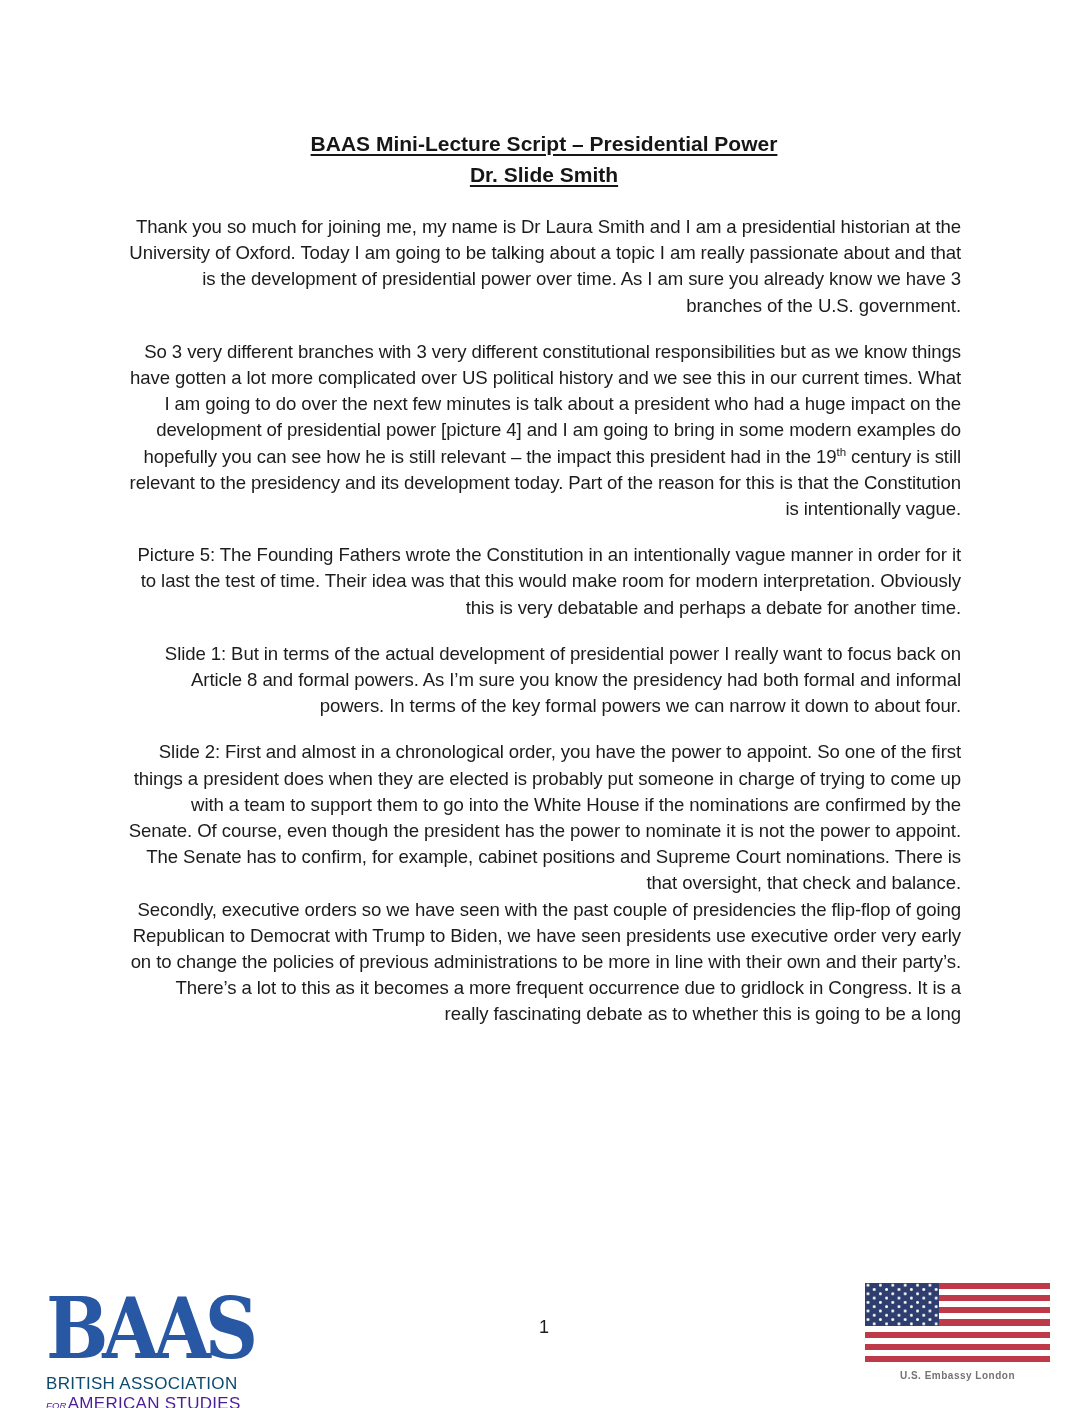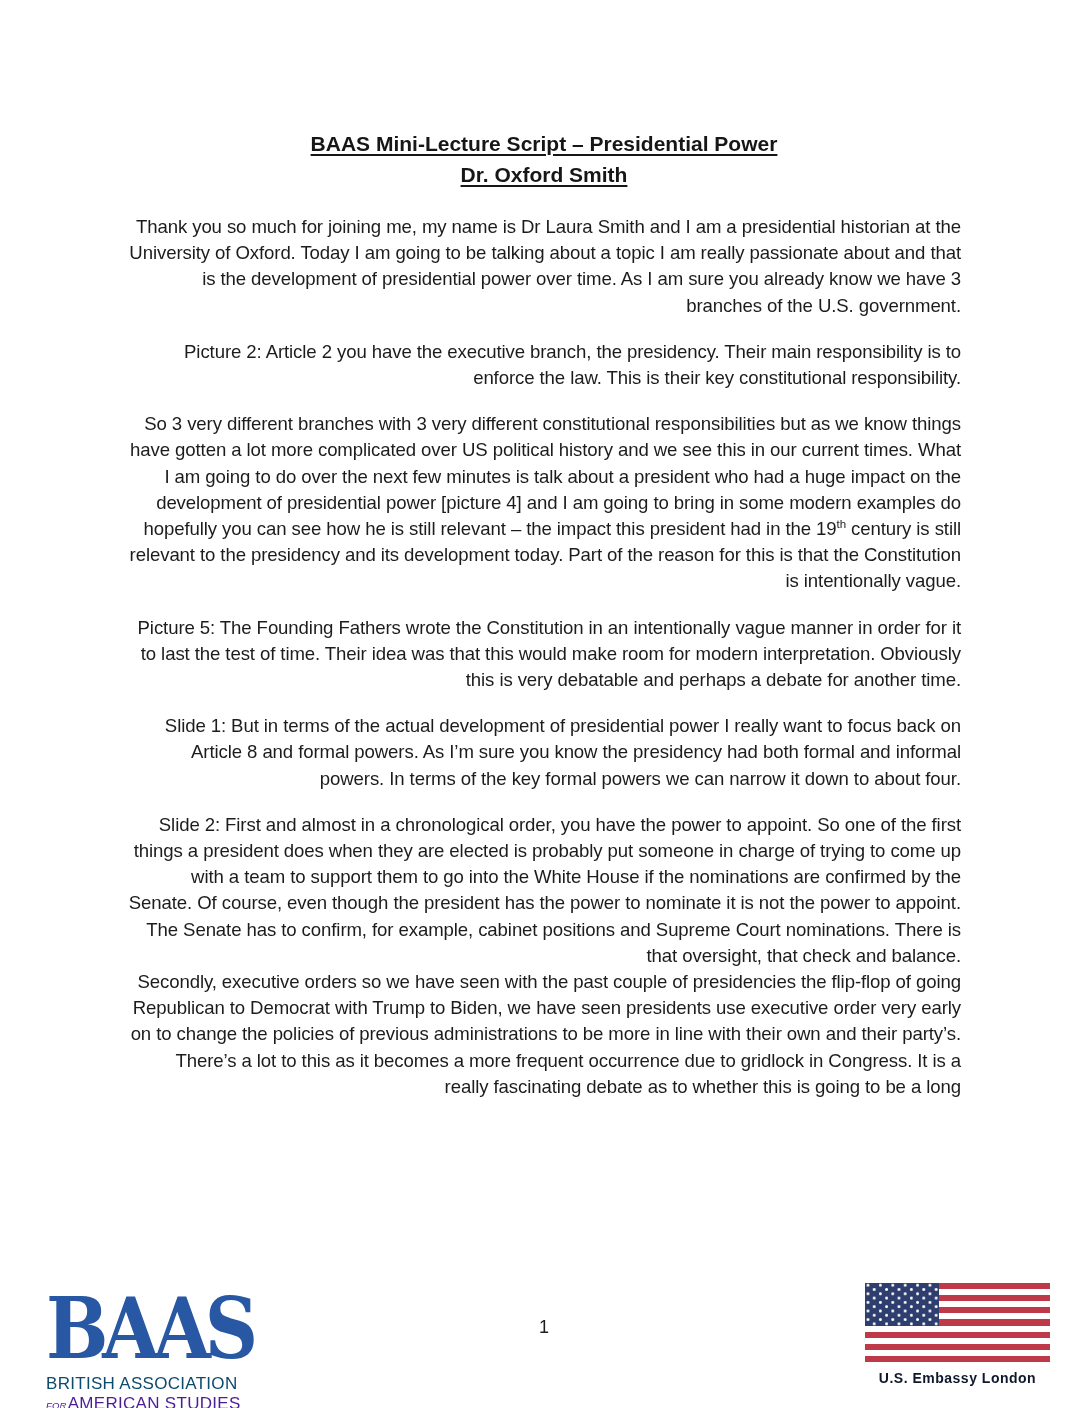--- a/index.html
+++ b/index.html
@@ -131,39 +131,38 @@
     background-color: var(--flag-blue, #2e3e6e);
     background-image:
       radial-gradient(circle, #ffffff 1.1px, rgba(255,255,255,0) 1.7px),
       radial-gradient(circle, #ffffff 1.1px, rgba(255,255,255,0) 1.7px);
     background-size: 12.4px 8.6px, 12.4px 8.6px;
     background-position: 3px 2.2px, 9.2px 6.5px;
   }
   .flag-caption {
     margin-top: 8px;
     font-weight: bold;
-    font-size: 14px;
+    font-size: 10px;
     letter-spacing: 0.5px;
-    color: #0f172a;
+    color: #737373;
     white-space: nowrap;
   }
 </style>
 </head>
 <body>
 
 <div class="page">
 
   <header class="title-block">
     <div class="title-line">BAAS Mini-Lecture Script – Presidential Power</div>
-    <div class="title-line">Dr. Oxford Smith</div>
+    <div class="title-line">Dr. Slide Smith</div>
   </header>
 
   <main class="body-text">
     <p>Thank you so much for joining me, my name is Dr Laura Smith and I am a presidential historian at the University of Oxford. Today I am going to be talking about a topic I am really passionate about and that is the development of presidential power over time. As I am sure you already know we have 3 branches of the U.S. government.</p>
-    <p>Picture 2: Article 2 you have the executive branch, the presidency. Their main responsibility is to enforce the law. This is their key constitutional responsibility.</p>
     <p><span>So 3 very different branches with 3 very different constitutional responsibilities but as we know things have gotten a lot more complicated over US political history and we see this in our current times. What I am going to do over the next few minutes is talk about a president who had a huge impact on the development of presidential power [picture 4] and I am going to bring in some modern examples do hopefully you can see how he is still relevant – the impact this president had in the 19</span><sup>th</sup><span> century is still relevant to the presidency and its development today. Part of the reason for this is that the Constitution is intentionally vague.</span></p>
     <p>Picture 5: The Founding Fathers wrote the Constitution in an intentionally vague manner in order for it to last the test of time. Their idea was that this would make room for modern interpretation. Obviously this is very debatable and perhaps a debate for another time.</p>
     <p>Slide 1: But in terms of the actual development of presidential power I really want to focus back on Article 8 and formal powers. As I’m sure you know the presidency had both formal and informal powers. In terms of the key formal powers we can narrow it down to about four.</p>
     <p>
       <span class="blk">Slide 2: First and almost in a chronological order, you have the power to appoint. So one of the first things a president does when they are elected is probably put someone in charge of trying to come up with a team to support them to go into the White House if the nominations are confirmed by the Senate. Of course, even though the president has the power to nominate it is not the power to appoint. The Senate has to confirm, for example, cabinet positions and Supreme Court nominations. There is that oversight, that check and balance.</span>
       <span class="blk">Secondly, executive orders so we have seen with the past couple of presidencies the flip-flop of going Republican to Democrat with Trump to Biden, we have seen presidents use executive order very early on to change the policies of previous administrations to be more in line with their own and their party’s. There’s a lot to this as it becomes a more frequent occurrence due to gridlock in Congress. It is a really fascinating debate as to whether this is going to be a long</span>
     </p>
   </main>
 
   <footer>

